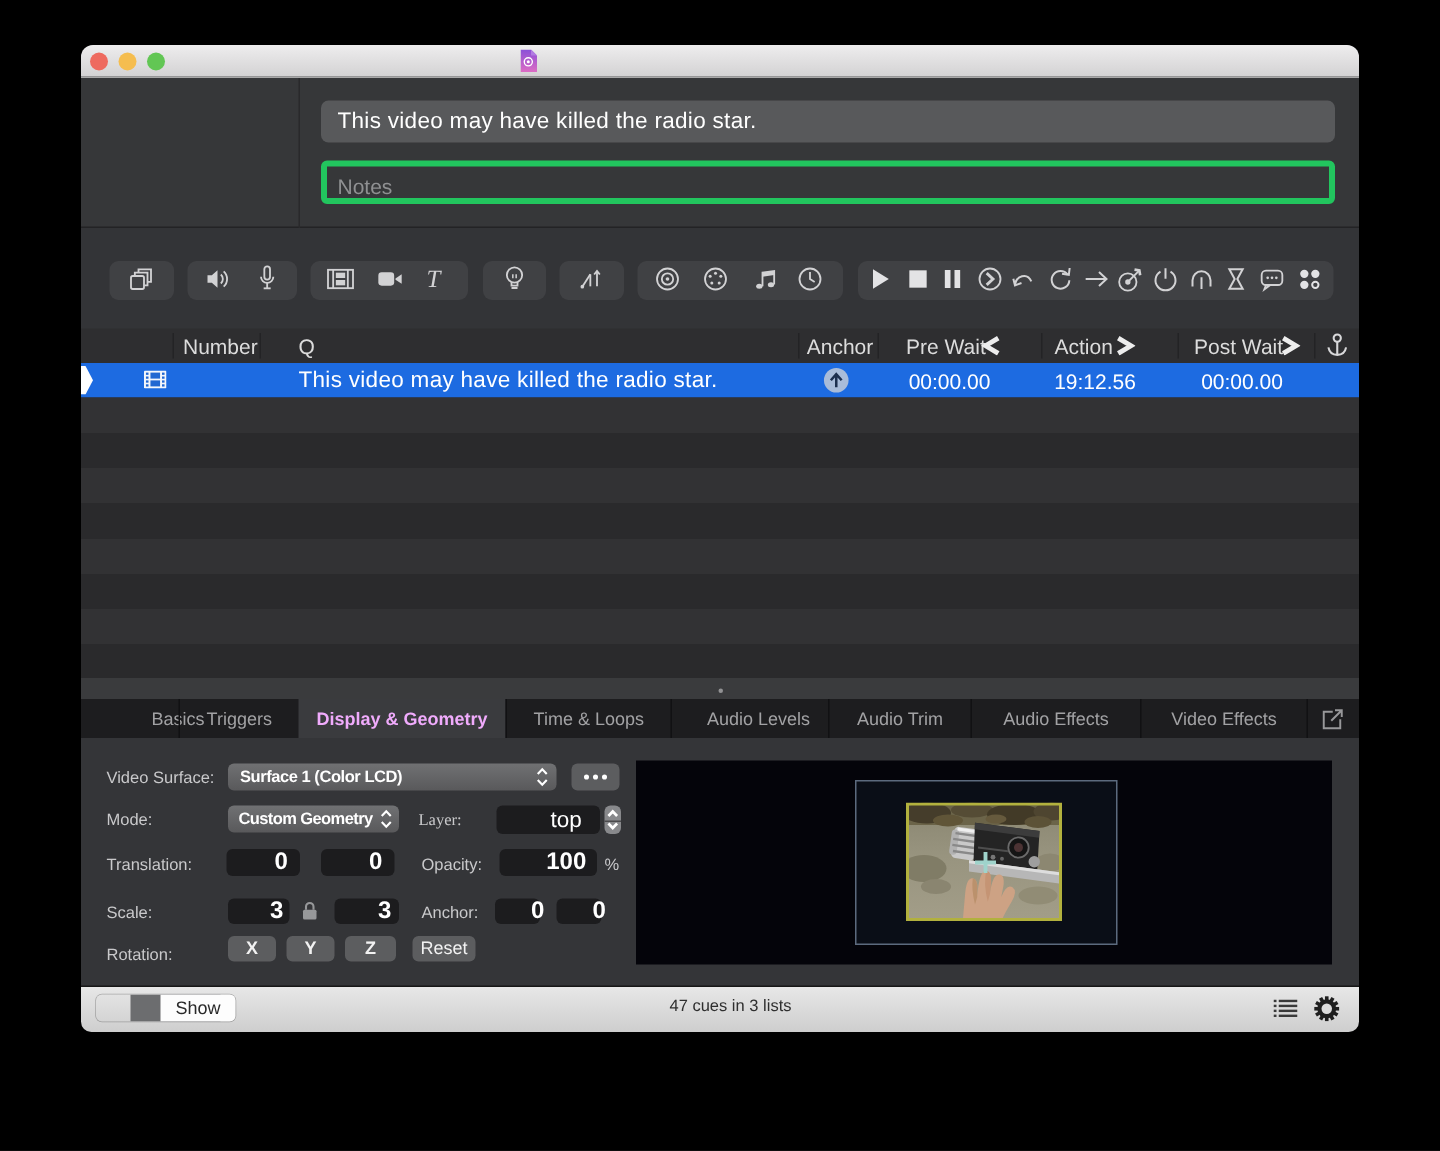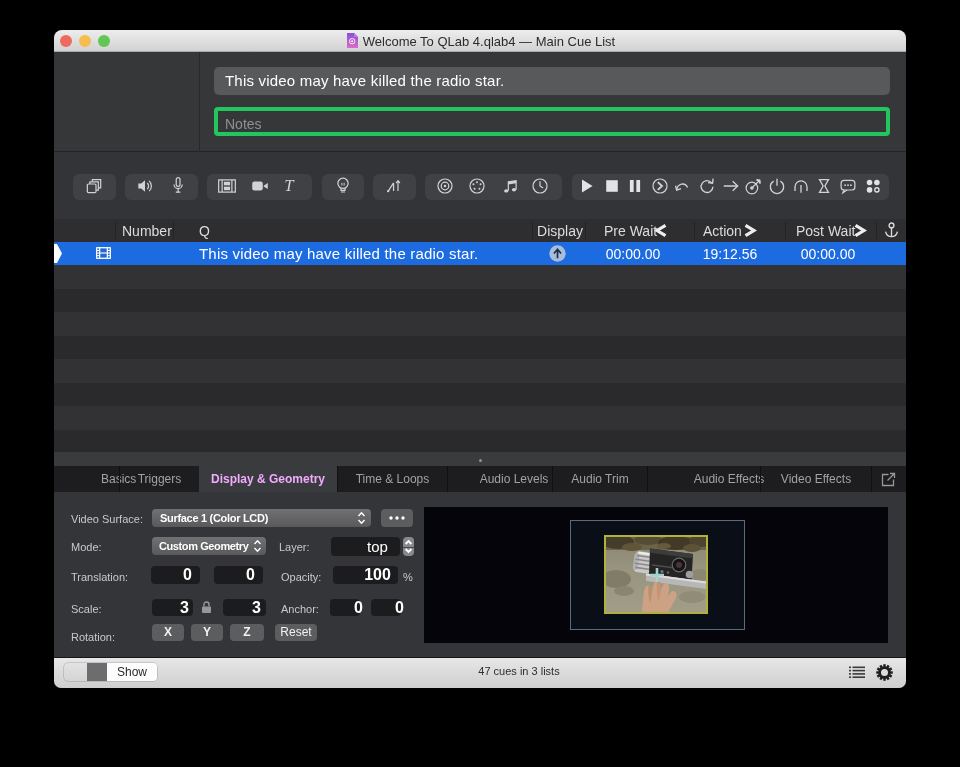--- a/index.html
+++ b/index.html
@@ -43,42 +43,41 @@
 .pbtn { position:absolute; background:#5c5d5f; border-radius:4px; color:#f2f2f2; font-size:12px; font-weight:bold; text-align:center; }
 .dropdown { position:absolute; background:linear-gradient(#707173,#59595b); border-radius:4px; color:#fff; font-size:11px; font-weight:bold; letter-spacing:-0.3px; }
 
 #preview { position:absolute; left:370px; top:477px; width:464px; height:136px; background:#04040a; }
 #stage { position:absolute; left:146px; top:13px; width:175px; height:110px; background:#0a0e17; border:1px solid #5c6a7e; }
 
 #statusbar { position:absolute; left:0; top:627px; width:852px; height:31px; background:linear-gradient(#e7e7e7,#cecece); border-top:1px solid #161616; }
 #seg { position:absolute; left:10px; top:633px; width:93px; height:18px; border-radius:4px; overflow:hidden; font-size:12px; box-shadow:0 0 0 0.5px rgba(0,0,0,0.25); }
 #seg .edit { position:absolute; left:0; top:0; width:60px; height:18px; background:#6c6d6f; color:#fff; text-align:center; line-height:18px;margin-left:23px; }
 #seg .show { position:absolute; left:43px; top:0; width:50px; height:18px; background:#fdfdfd; color:#2a2a2a; text-align:center; line-height:18px; }
-#cuecount { position:absolute; left:0; top:635px; width:852px; text-align:center; font-size:11px; color:#2e2e2e; padding-left:14px;margin-left:32px; }
+#cuecount { position:absolute; left:0; top:635px; width:852px; text-align:center; font-size:11px; color:#2e2e2e; padding-left:14px; }
 </style>
 </head>
 <body>
 <div id="win">
   <div id="titlebar"></div>
   <div class="tl" style="left:6px; background:#ee6a5f;"></div>
   <div class="tl" style="left:25px; background:#f5bd4f;"></div>
   <div class="tl" style="left:44px; background:#62c654;"></div>
   <svg class="abs" style="left:293px; top:3px;" width="11" height="15" viewBox="0 0 11 15">
     <defs>
         <linearGradient id="docg" x1="0" y1="0" x2="0" y2="1">
       <stop offset="0" stop-color="#8a50d8"></stop>
           <stop offset="1" stop-color="#dd6cc4"></stop>
         </linearGradient>
       </defs>
     <path d="M0 0 L7 0 L11 4 L11 15 L0 15 Z" fill="url(#docg)"></path>
     <path d="M7 0 L11 4 L7 4 Z" fill="#b27ce2"></path>
     <circle cx="5.2" cy="8.2" r="2.7" fill="none" stroke="#fff" stroke-width="0.9"></circle>
     <circle cx="5.2" cy="8.2" r="1" fill="#fff"></circle>
   </svg>
-  <div id="titletext">Welcome To QLab 4.qlab4 — Main Cue List</div>
 
   <div id="toppanel"></div>
   <div id="vsep"></div>
   <div id="titlefield">This video may have killed the radio star.</div>
   <div id="notesfield">Notes</div>
 
   <div id="toolbar"></div>
 
   <div class="tbtn" style="left:19px;  width:43px;"></div>
   <div class="tbtn" style="left:71px;  width:73px;"></div>
@@ -215,21 +214,21 @@
   <div id="thead">
     <div class="hsep" style="left:61px;"></div>
     <div class="hsep" style="left:119px;"></div>
     <div class="hsep" style="left:478px;"></div>
     <div class="hsep" style="left:531px;"></div>
     <div class="hsep" style="left:640px;"></div>
     <div class="hsep" style="left:731px;"></div>
     <div class="hsep" style="left:822px;"></div>
     <div class="hlab" style="left:68px;">Number</div>
     <div class="hlab" style="left:145px;">Q</div>
-    <div class="hlab" style="left:479px; width:54px; text-align:center;">Display</div>
+    <div class="hlab" style="left:479px; width:54px; text-align:center;">Anchor</div>
     <div class="hlab" style="left:550px;">Pre Wait</div>
     <div class="hlab" style="left:649px;">Action</div>
     <div class="hlab" style="left:742px;">Post Wait</div>
   </div>
   <svg class="abs" style="left:600px; top:194px;" width="14" height="13" viewBox="0 0 14 13">
       <path d="M11.5 1.4 L3 6.5 L11.5 11.6" fill="none" stroke="#ededed" stroke-width="3.2"></path>
     </svg>
   <svg class="abs" style="left:689px; top:194px;" width="14" height="13" viewBox="0 0 14 13">
       <path d="M2.5 1.4 L11 6.5 L2.5 11.6" fill="none" stroke="#ededed" stroke-width="3.2"></path>
     </svg>
@@ -274,23 +273,23 @@
   <div id="listbody"></div>
 
   <div id="splitter"></div>
   <div id="splitdot"></div>
 
   <div id="tabs"></div>
   <div class="tab" style="left:0; width:65px;padding-left:47px;">Basics</div>
   <div class="tab" style="left:66px; width:79px;">Triggers</div>
   <div class="tab active" style="left:145px; width:138px;">Display &amp; Geometry</div>
   <div class="tab" style="left:284px; width:109px;">Time &amp; Loops</div>
-  <div class="tab" style="left:408px; width:104px;">Audio Levels</div>
+  <div class="tab" style="left:382px; width:104px;text-align:right;">Audio Levels</div>
   <div class="tab" style="left:499px; width:94px;">Audio Trim</div>
-  <div class="tab" style="left:619px; width:112px;">Audio Effects</div>
+  <div class="tab" style="left:594px; width:112px;">Audio Effects</div>
   <div class="tab" style="left:707px; width:110px;">Video Effects</div>
   <div class="tsep" style="left:65px;"></div>
   <div class="tsep" style="left:283px;"></div>
   <div class="tsep" style="left:393px;"></div>
   <div class="tsep" style="left:498px;"></div>
   <div class="tsep" style="left:593px;"></div>
   <div class="tsep" style="left:706px;"></div>
   <div class="tsep" style="left:817px;"></div>
   <svg class="abs" style="left:827px; top:442px;" width="15" height="15" viewBox="0 0 15 15" fill="none" stroke="#98989a" stroke-width="1.3">
     <path d="M7.5 2.5 L1.5 2.5 L1.5 13.5 L12.5 13.5 L12.5 7.5"></path>
@@ -311,21 +310,21 @@
         <circle cx="14" cy="2" r="1.7" fill="#fff"></circle>
       </svg>
   </div>
 
   <div class="plabel" style="left:17px; top:511px;">Mode:</div>
   <div class="dropdown" style="left:98px; top:507px; width:114px; height:18px; line-height:18px; padding-left:7px; letter-spacing:-0.4px;">Custom Geometry</div>
   <svg class="abs" style="left:199px; top:509px;" width="9" height="14" viewBox="0 0 9 14" fill="none" stroke="#fff" stroke-width="1.4">
     <path d="M1.5 5 L4.5 1.8 L7.5 5"></path>
       <path d="M1.5 9 L4.5 12.2 L7.5 9"></path>
   </svg>
-  <div class="plabel" style="left:225px; top:511px;">Layer:</div>
+  <div class="plabel" style="left:225px; top:511px;font-family:Liberation Serif, serif;">Layer:</div>
   <div class="pfield" style="left:277px; top:507px; width:69px; height:19px; line-height:19px; font-weight:normal; font-size:15px;">top</div>
   <div class="pbtn" style="left:349px; top:507px; width:11px; height:19px; background:#88898c;"></div>
   <svg class="abs" style="left:350px; top:509px;" width="9" height="15" viewBox="0 0 9 15" fill="none" stroke="#fff" stroke-width="1.8">
     <path d="M1.6 5 L4.5 2 L7.4 5"></path>
       <path d="M1.6 10 L4.5 13 L7.4 10"></path>
   </svg>
   <div class="abs" style="left:349px; top:516.5px; width:11px; height:1px; background:#4a4a4c;"></div>
 
   <div class="plabel" style="left:17px; top:541px;">Translation:</div>
   <div class="pfield" style="left:97px; top:536px; width:49px; height:18px; line-height:18px;">0</div>

